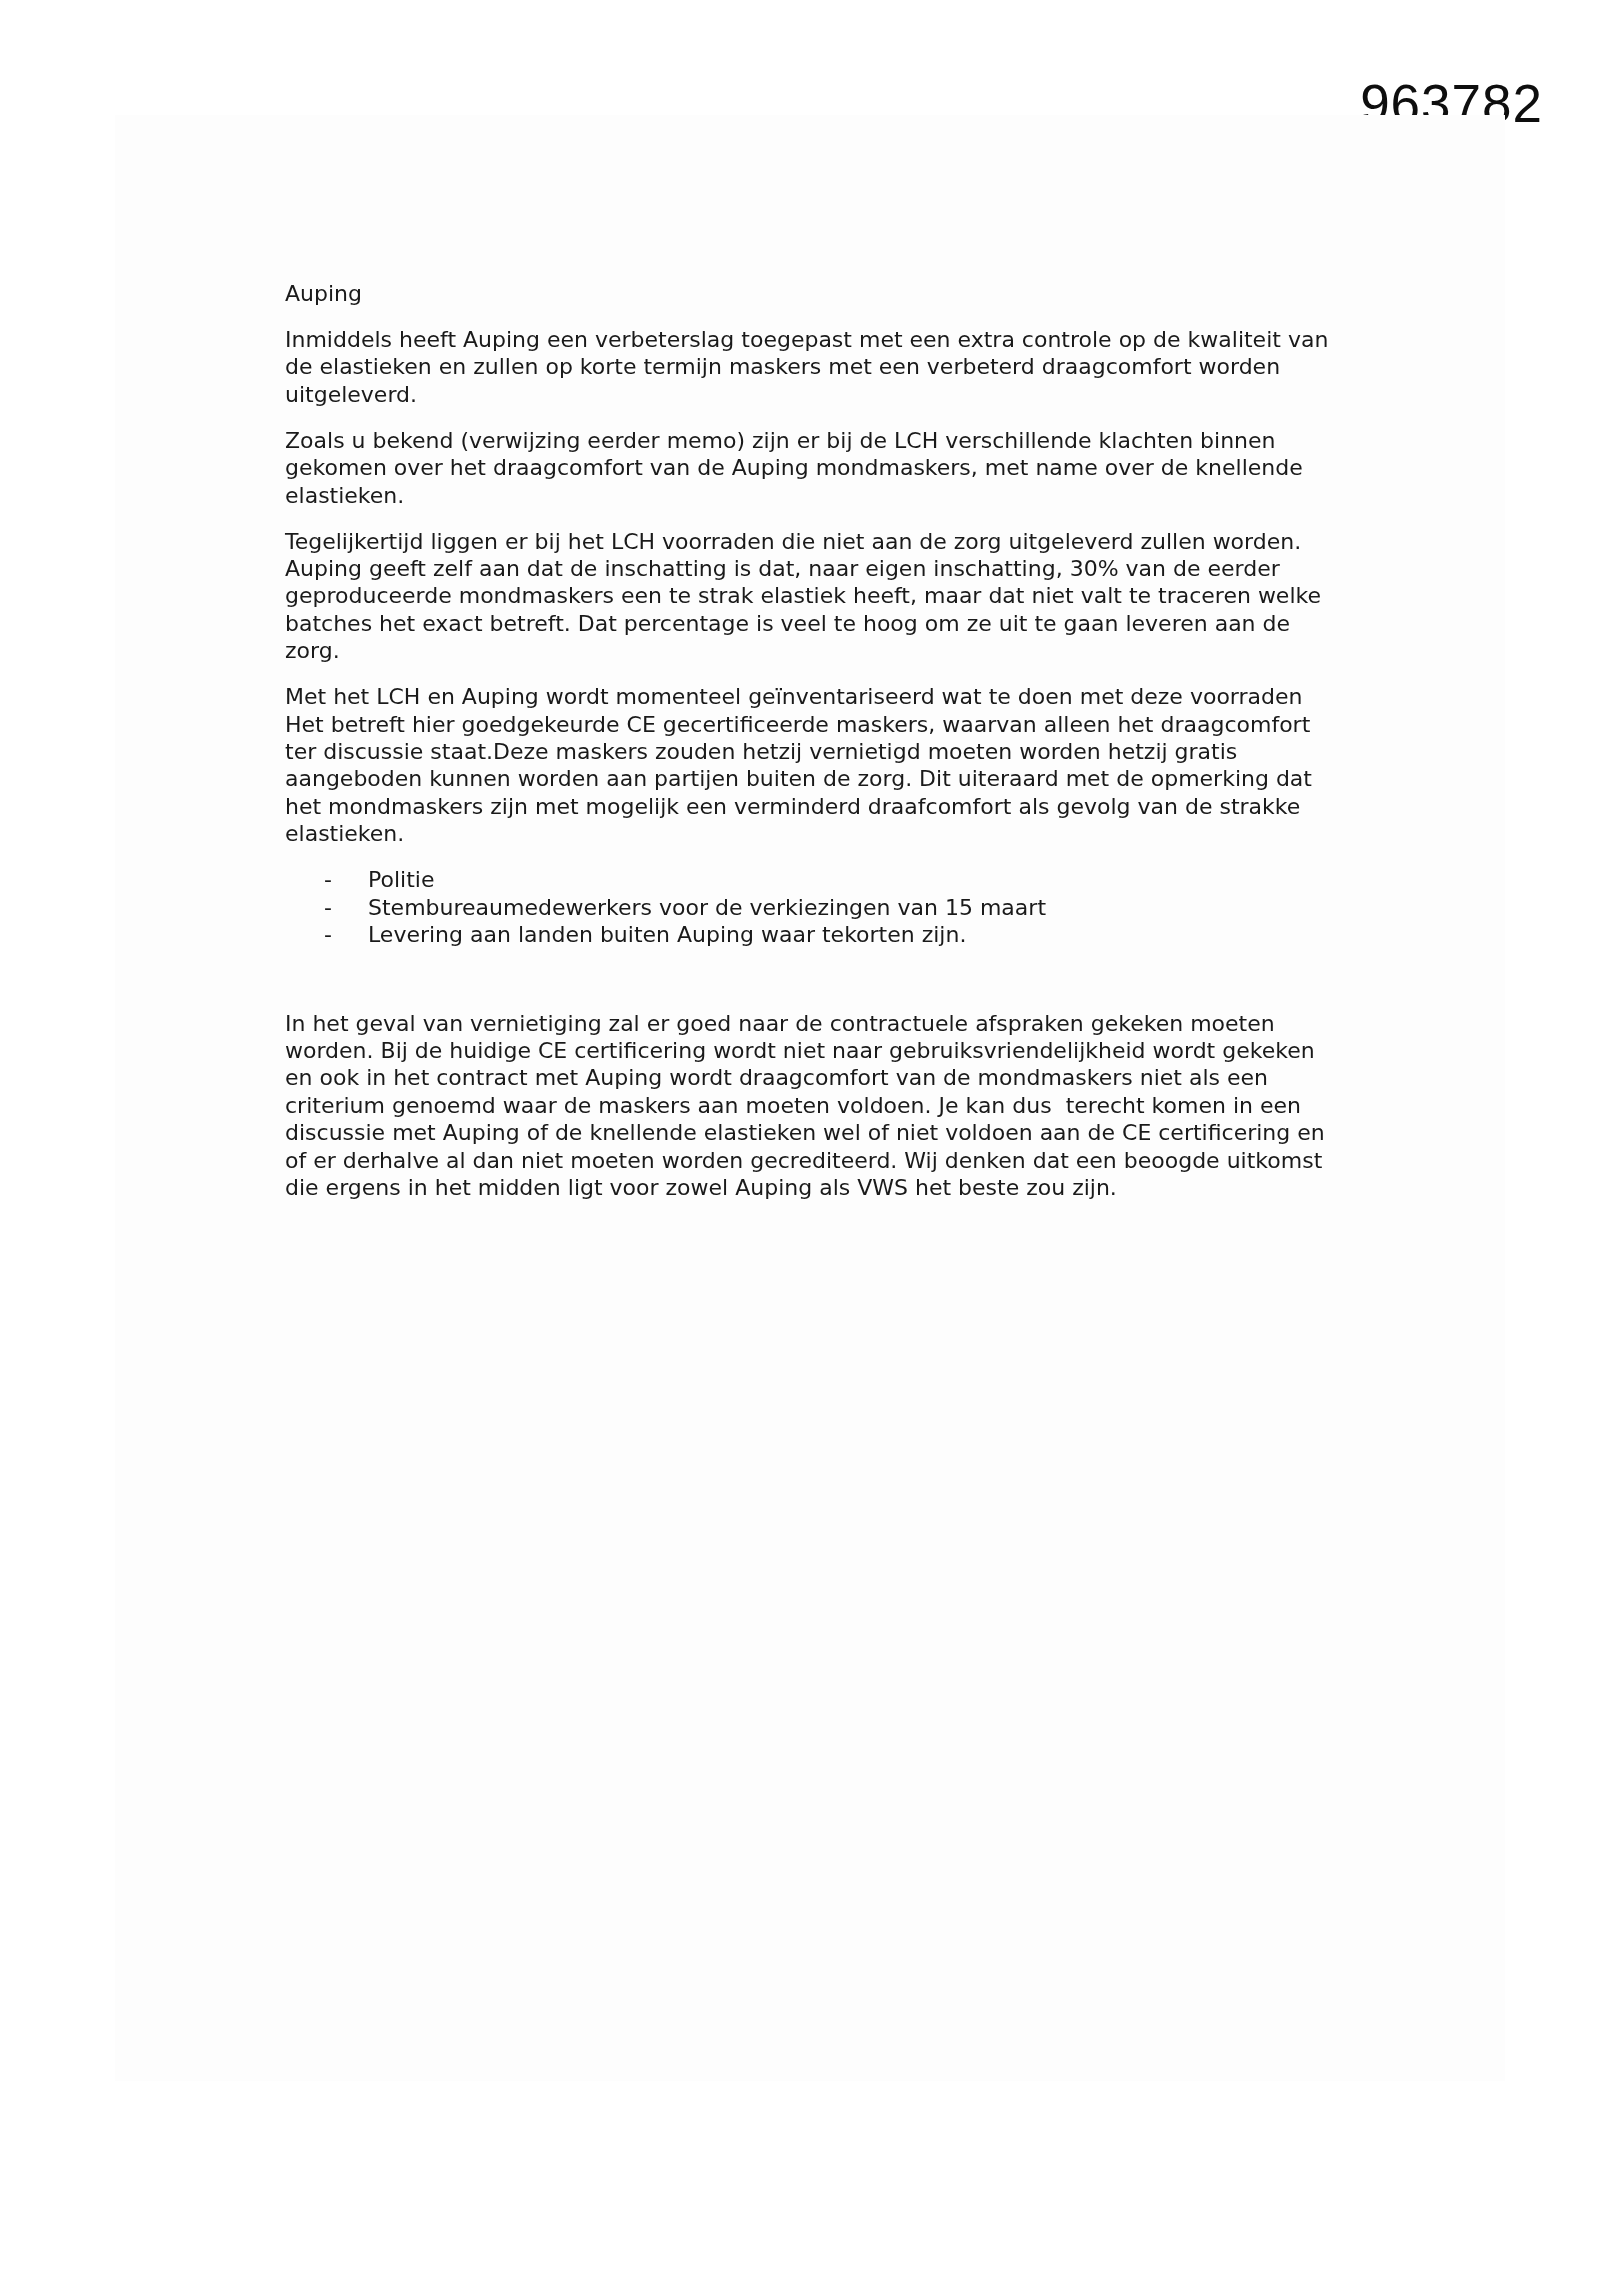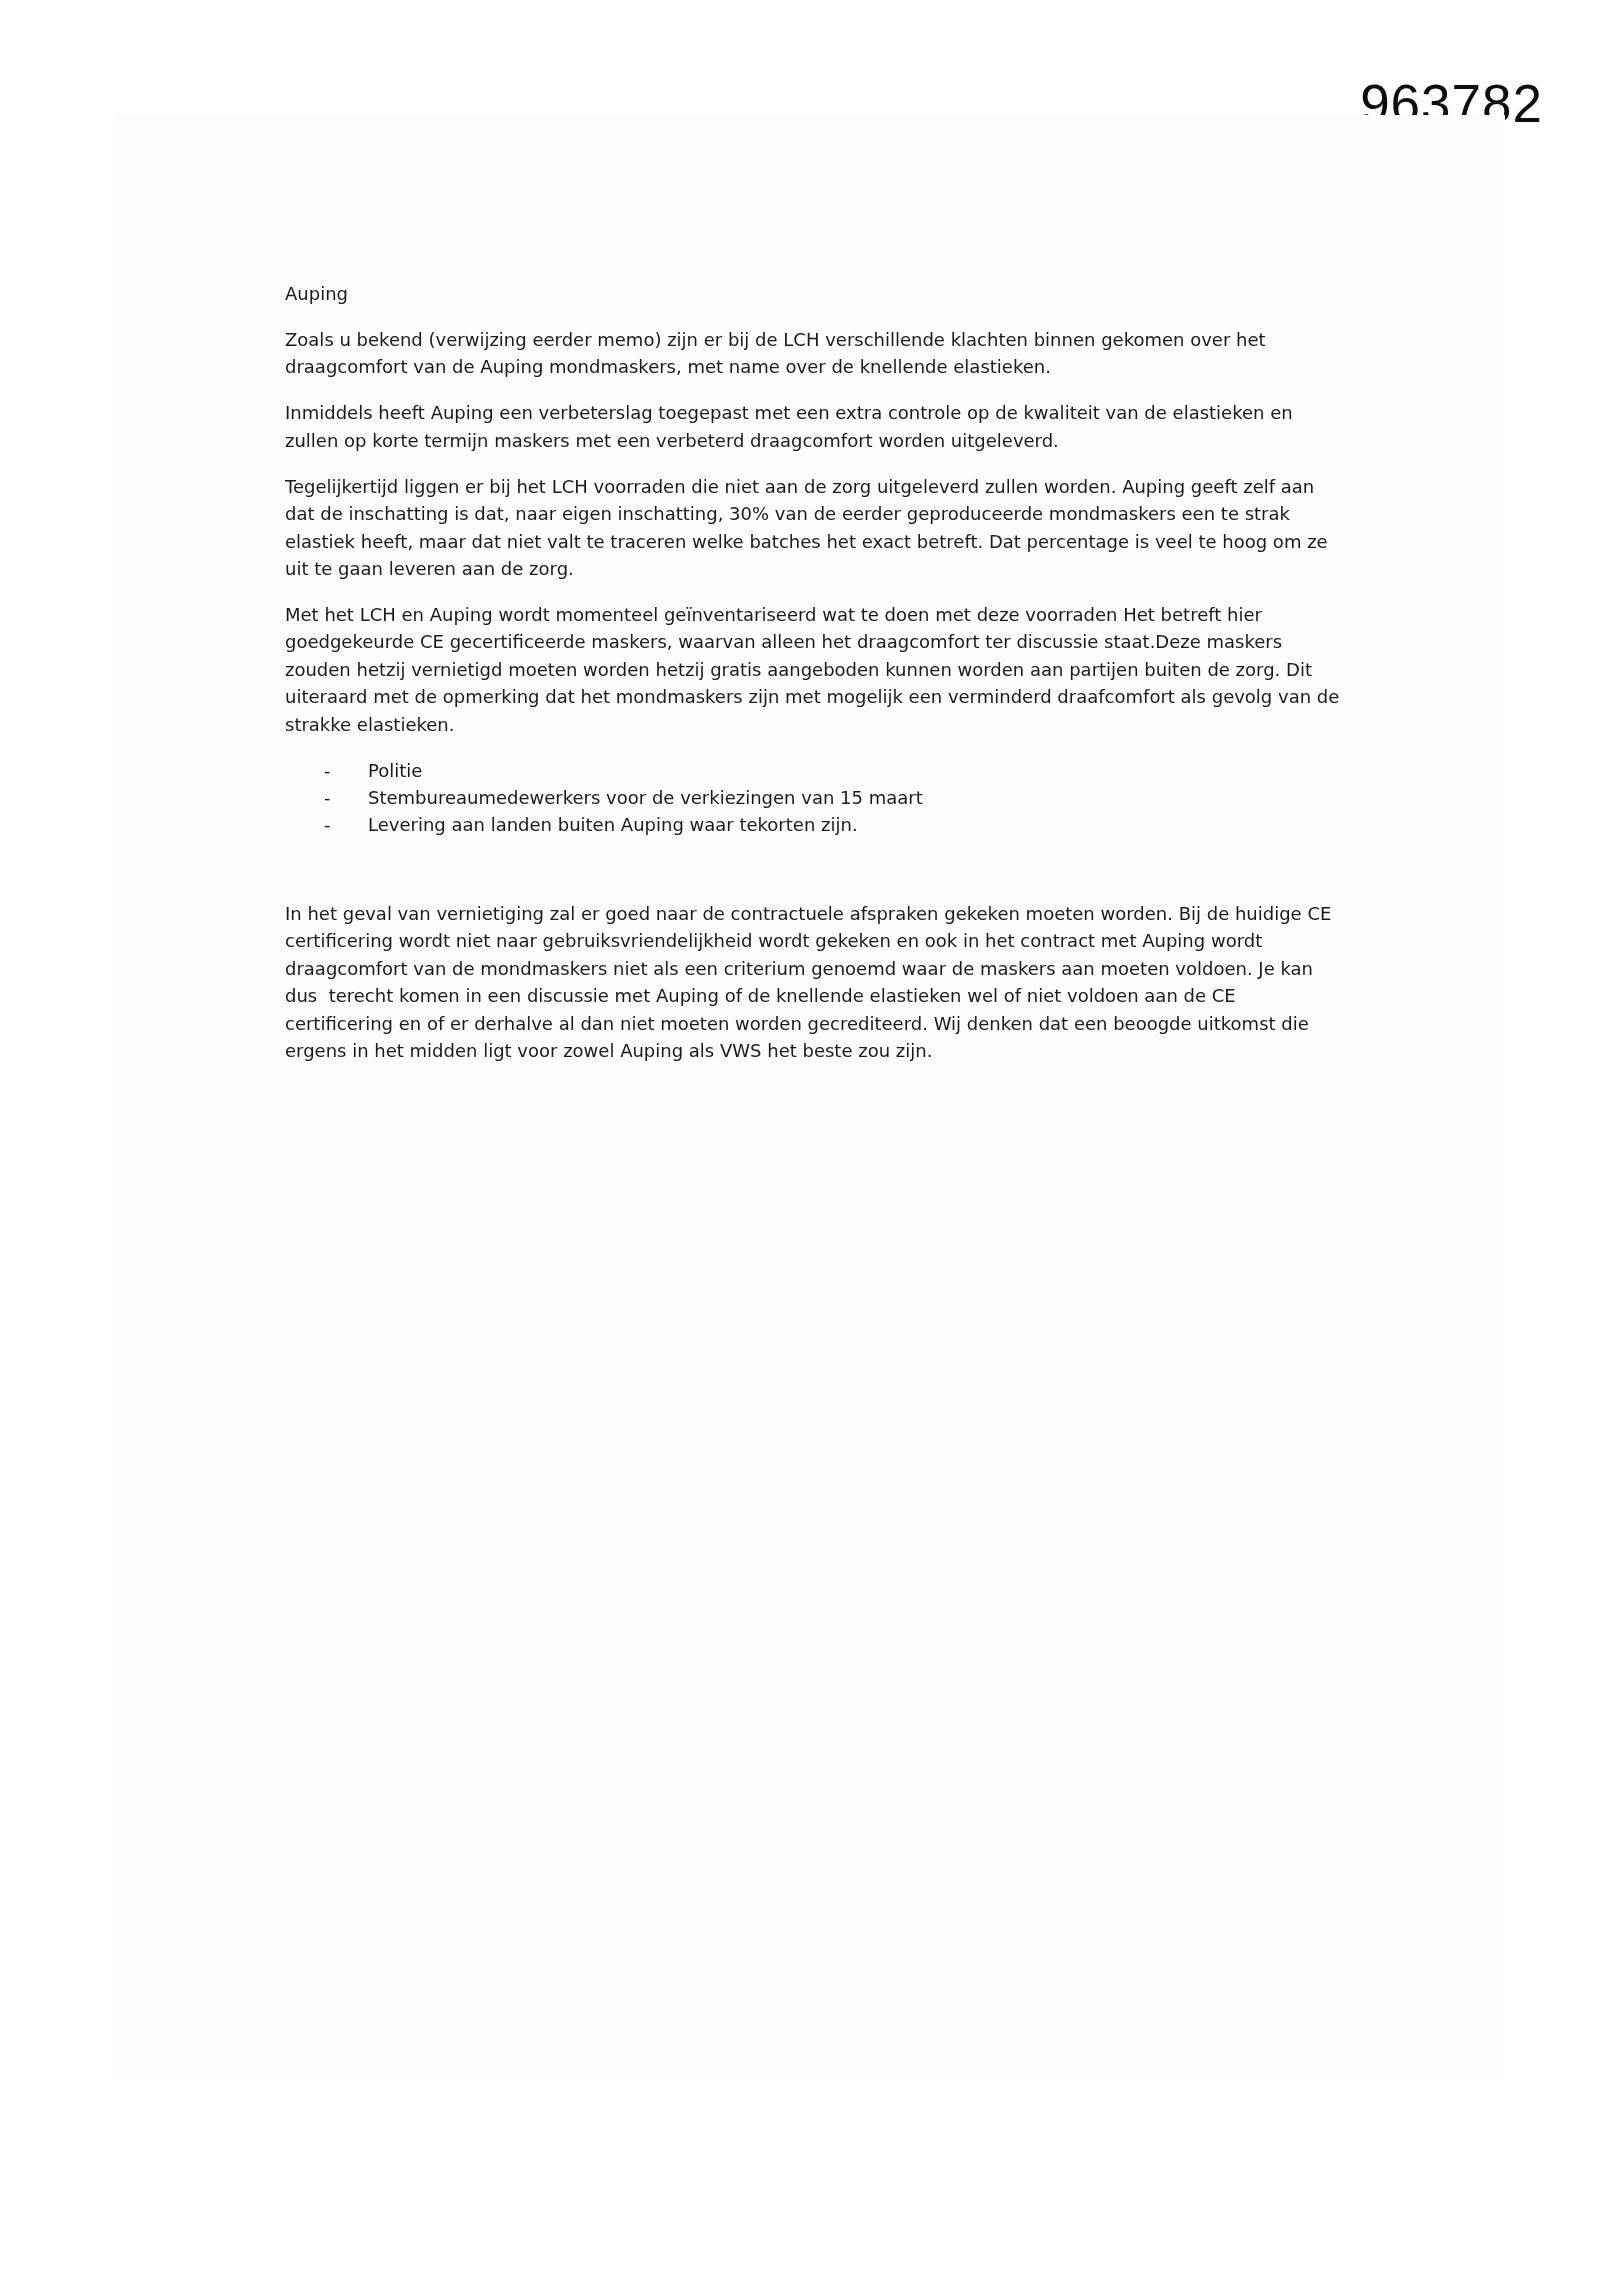--- a/index.html
+++ b/index.html
@@ -29,21 +29,21 @@
     top: 115px;
     width: 1390px;
     height: 1966px;
     background: #fdfdfd;
   }
   .content {
     position: absolute;
     left: 170px; 
     top: 165px;  
     width: 1063px;
-    font-size: 18px;
+    font-size: 22px;
     line-height: 27.4px;
     color: #1a1a1a;
   }
   .content p {
     margin: 0 0 18.6px 0;
     white-space: pre-wrap;
   }
   .memo-title {
     margin: 0 0 18.6px 0;
   }
@@ -69,23 +69,23 @@
 </head>
 <body>
 
 <div class="doc-number">963782</div>
 
 <div class="scan-area">
   <div class="content">
 
     <p class="memo-title">Auping</p>
 
+    <p>Inmiddels heeft Auping een verbeterslag toegepast met een extra controle op de kwaliteit van de elastieken en zullen op korte termijn maskers met een verbeterd draagcomfort worden uitgeleverd.</p>
+
     <p>Zoals u bekend (verwijzing eerder memo) zijn er bij de LCH verschillende klachten binnen gekomen over het draagcomfort van de Auping mondmaskers, met name over de knellende elastieken.</p>
-
-    <p>Inmiddels heeft Auping een verbeterslag toegepast met een extra controle op de kwaliteit van de elastieken en zullen op korte termijn maskers met een verbeterd draagcomfort worden uitgeleverd.</p>
 
     <p>Tegelijkertijd liggen er bij het LCH voorraden die niet aan de zorg uitgeleverd zullen worden. Auping geeft zelf aan dat de inschatting is dat, naar eigen inschatting, 30% van de eerder geproduceerde mondmaskers een te strak elastiek heeft, maar dat niet valt te traceren welke batches het exact betreft. Dat percentage is veel te hoog om ze uit te gaan leveren aan de zorg.</p>
 
     <p>Met het LCH en Auping wordt momenteel geïnventariseerd wat te doen met deze voorraden Het betreft hier goedgekeurde CE gecertificeerde maskers, waarvan alleen het draagcomfort ter discussie staat.Deze maskers zouden hetzij vernietigd moeten worden hetzij gratis aangeboden kunnen worden aan partijen buiten de zorg. Dit uiteraard met de opmerking dat het mondmaskers zijn met mogelijk een verminderd draafcomfort als gevolg van de strakke elastieken.</p>
 
 
     <ul class="options-list">
       <li>
         <span class="dash">-</span>
         <span class="option-text">Politie</span>

